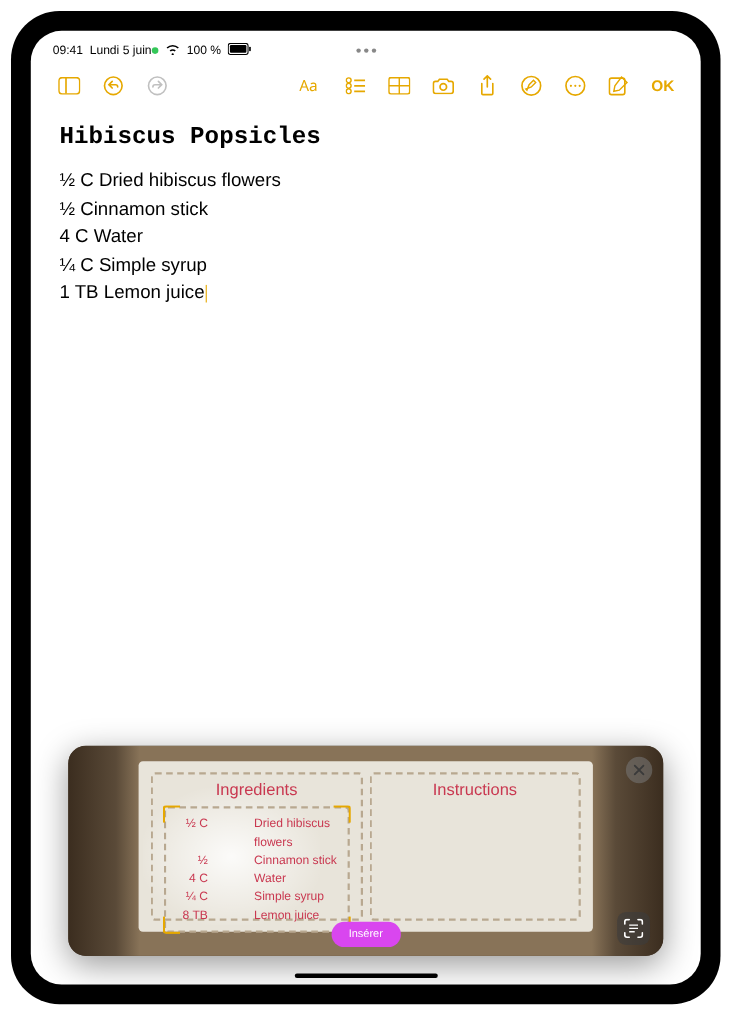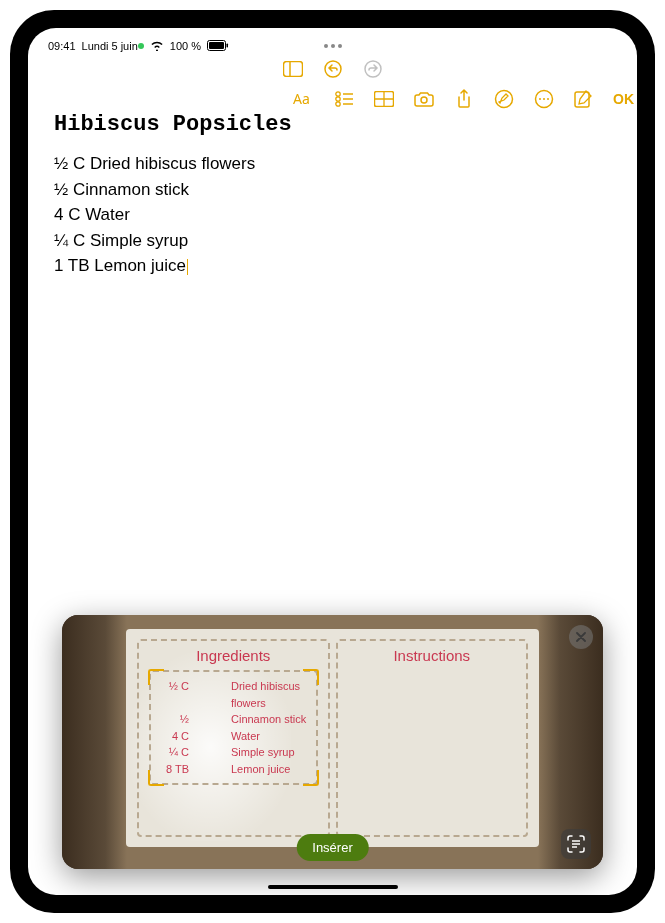--- a/index.html
+++ b/index.html
@@ -48,23 +48,22 @@
   display: flex;
   gap: 3px;
 }
 .status-dots span {
   width: 4px; height: 4px; border-radius: 50%; background: #888;
 }
 .toolbar {
   height: 40px;
   display: flex;
   align-items: center;
-  padding: 0 3px;
+  padding: 0 24px;
   gap: 4px;
-  flex-direction: column;
 }
 .toolbar-left { display: flex; gap: 18px; align-items: center; }
 .toolbar-right { display: flex; gap: 18px; align-items: center; margin-left: auto; }
 .toolbar-spacer { flex: 1; }
 .tb-btn {
   width: 22px; height: 22px;
   display: flex; align-items: center; justify-content: center;
   color: #e6a800;
   cursor: pointer;
 }
@@ -98,21 +97,21 @@
   height: 16px;
   background: #e6a800;
   vertical-align: text-bottom;
   margin-left: 1px;
 }
 .live-text-panel {
   position: absolute;
   bottom: 26px;
   left: 34px;
   right: 34px;
-  height: 254px;
+  height: 191px;
   background: #4a3c2e;
   border-radius: 16px;
   overflow: hidden;
   box-shadow: 0 8px 30px rgba(0,0,0,0.4);
 }
 .panel-photo {
   position: absolute;
   inset: 0;
   background: linear-gradient(90deg, #3b2d1f 0%, #5a4a38 8%, #887358 12%, #887358 88%, #5a4a38 92%, #3b2d1f 100%);
 }
@@ -177,23 +176,23 @@
   border-radius: 50%;
   display: flex; align-items: center; justify-content: center;
   color: #333;
   cursor: pointer;
 }
 .insert-btn {
   position: absolute;
   bottom: 8px;
   left: 50%;
   transform: translateX(-50%);
-  background: #4d7c0f;
+  background: #d946ef;
   color: #fff;
-  font-size: 13px;
+  font-size: 10px;
   font-weight: 500;
   padding: 6px 16px;
   border-radius: 14px;
   cursor: pointer;
 }
 .scan-btn {
   position: absolute;
   bottom: 10px; right: 12px;
   width: 30px; height: 30px;
   background: rgba(60,60,60,0.6);

